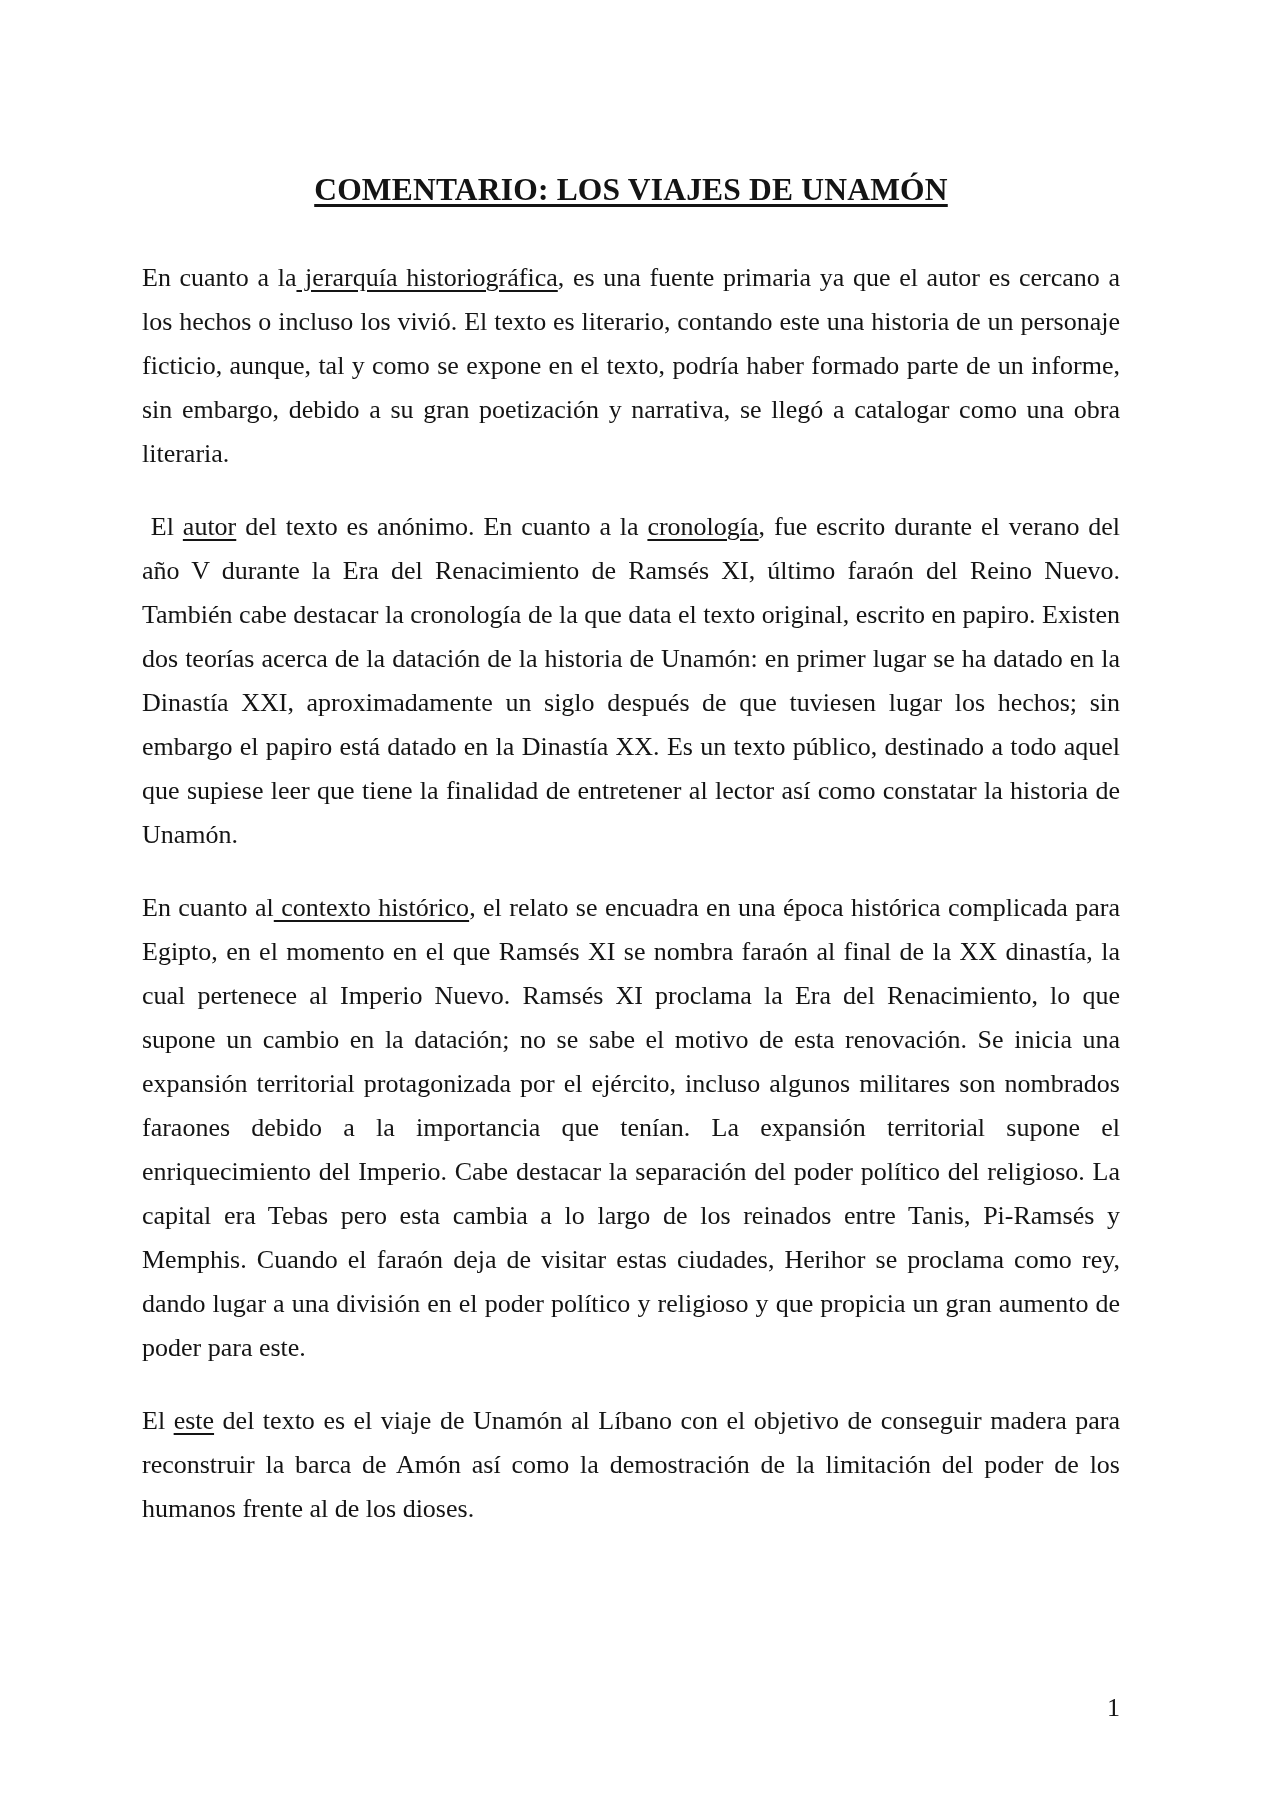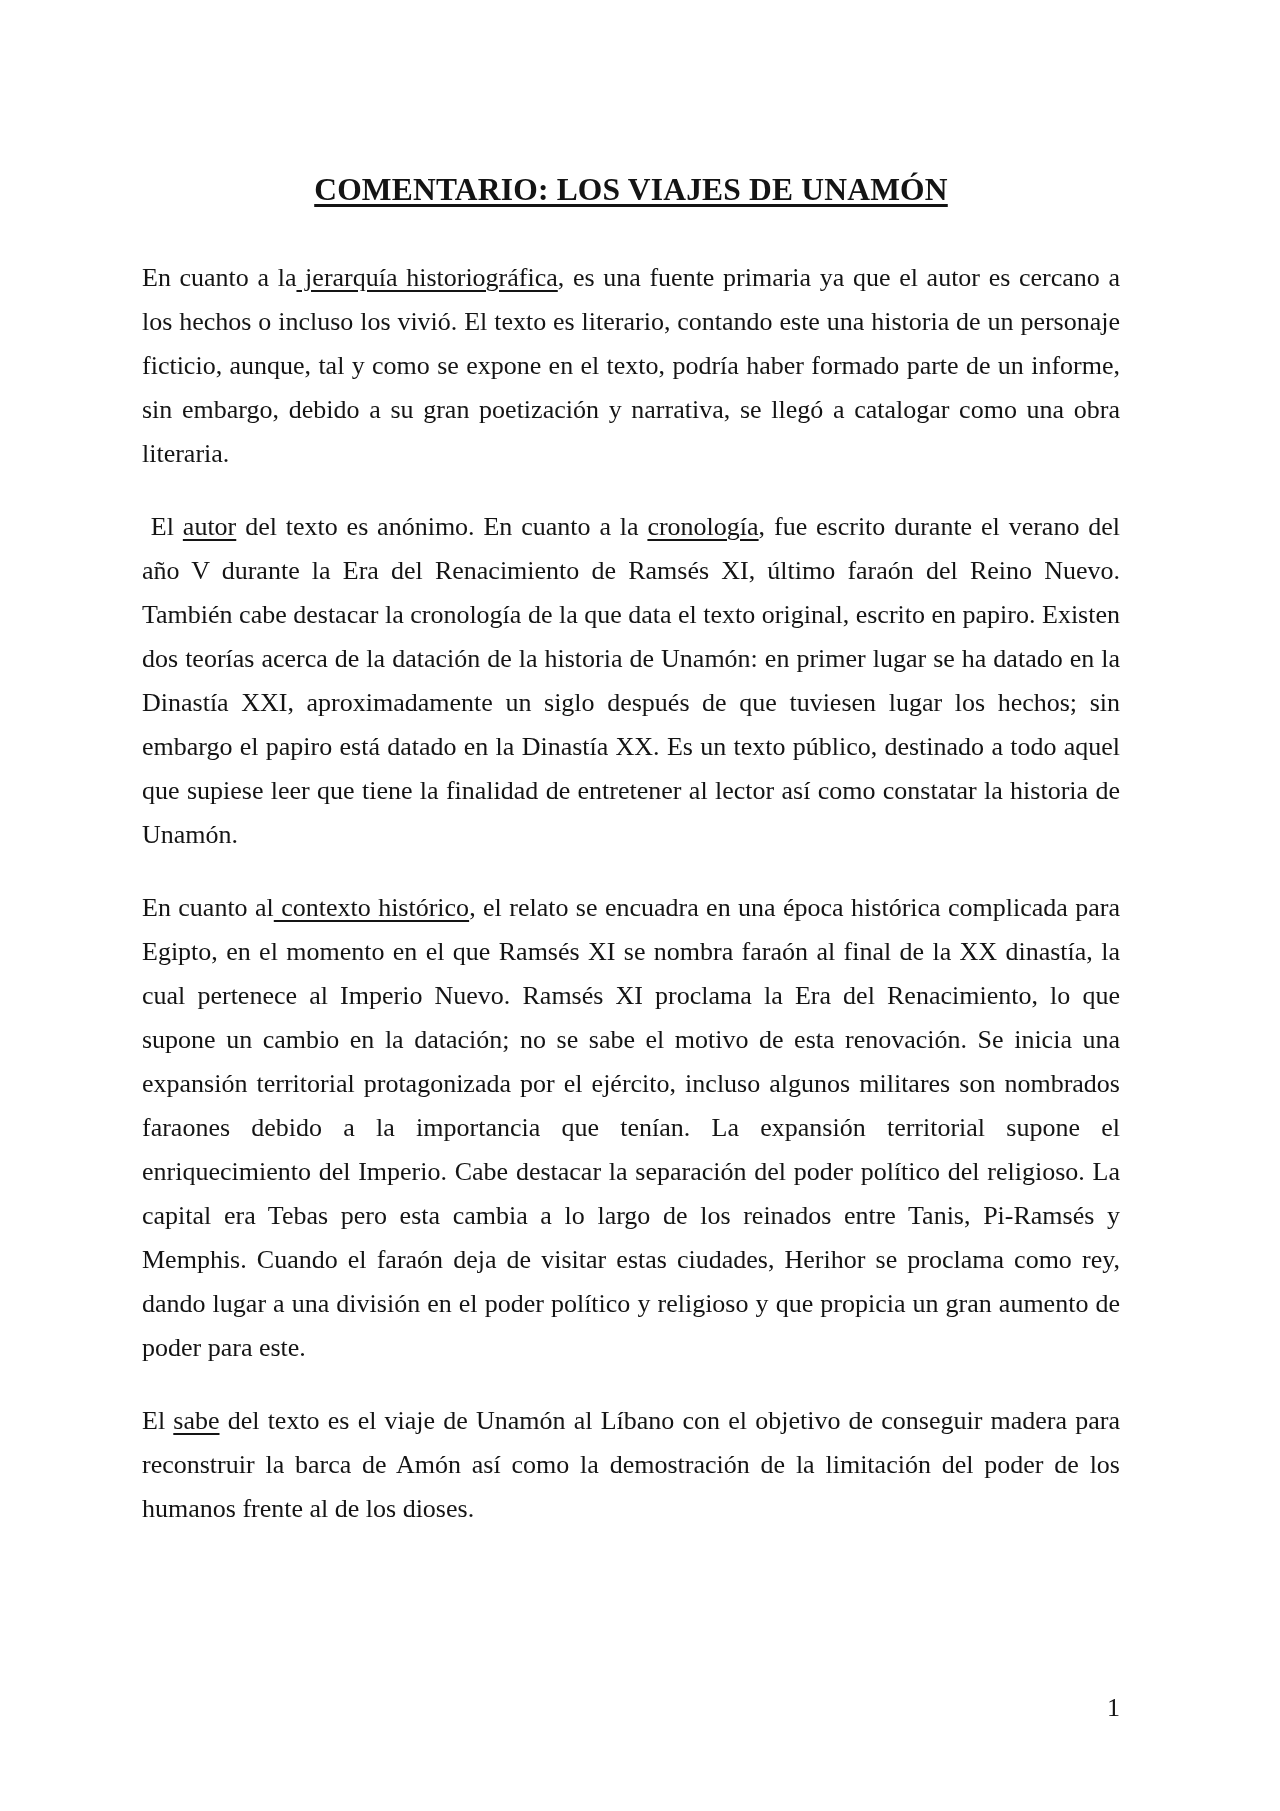--- a/index.html
+++ b/index.html
@@ -60,20 +60,20 @@
 <div class="page">
 
   <h1 class="doc-title"><span class="title-text">COMENTARIO: LOS VIAJES DE UNAMÓN</span></h1>
 
   <p class="body-paragraph"><span>En cuanto a la</span><span class="u"> jerarquía historiográfica</span><span>, es una fuente primaria ya que el autor es cercano a los hechos o incluso los vivió. El texto es literario, contando este una historia de un personaje ficticio, aunque, tal y como se expone en el texto, podría haber formado parte de un informe, sin embargo, debido a su gran poetización y narrativa, se llegó a catalogar como una obra literaria.</span></p>
 
   <p class="body-paragraph"><span>&nbsp;El </span><span class="u">autor</span><span> del texto es anónimo. En cuanto a la </span><span class="u">cronología</span><span>, fue escrito durante el verano del año V durante la Era del Renacimiento de Ramsés XI, último faraón del Reino Nuevo. También cabe destacar la cronología de la que data el texto original, escrito en papiro. Existen dos teorías acerca de la datación de la historia de Unamón: en primer lugar se ha datado en la Dinastía XXI, aproximadamente un siglo después de que tuviesen lugar los hechos; sin embargo el papiro está datado en la Dinastía XX. Es un texto público, destinado a todo aquel que supiese leer que tiene la finalidad de entretener al lector así como constatar la historia de Unamón.</span></p>
 
   <p class="body-paragraph"><span>En cuanto al</span><span class="u"> contexto histórico</span><span>, el relato se encuadra en una época histórica complicada para Egipto, en el momento en el que Ramsés XI se nombra faraón al final de la XX dinastía, la cual pertenece al Imperio Nuevo. Ramsés XI proclama la Era del Renacimiento, lo que supone un cambio en la datación; no se sabe el motivo de esta renovación. Se inicia una expansión territorial protagonizada por el ejército, incluso algunos militares son nombrados faraones debido a la importancia que tenían. La expansión territorial supone el enriquecimiento del Imperio. Cabe destacar la separación del poder político del religioso. La capital era Tebas pero esta cambia a lo largo de los reinados entre Tanis, Pi-Ramsés y Memphis. Cuando el faraón deja de visitar estas ciudades, Herihor se proclama como rey, dando lugar a una división en el poder político y  religioso y que propicia un gran aumento de poder para este.</span></p>
 
-  <p class="body-paragraph"><span>El </span><span class="u">sabe</span><span> del texto es el viaje de Unamón al Líbano con el objetivo de conseguir madera para reconstruir la barca de Amón así como la demostración de la limitación del poder de los humanos frente al de los dioses.</span></p>
+  <p class="body-paragraph"><span>El </span><span class="u">este</span><span> del texto es el viaje de Unamón al Líbano con el objetivo de conseguir madera para reconstruir la barca de Amón así como la demostración de la limitación del poder de los humanos frente al de los dioses.</span></p>
 
 
   <div class="page-footer">
     <span class="page-number">1</span>
   </div>
 
 </div>
 
 </body></html>

